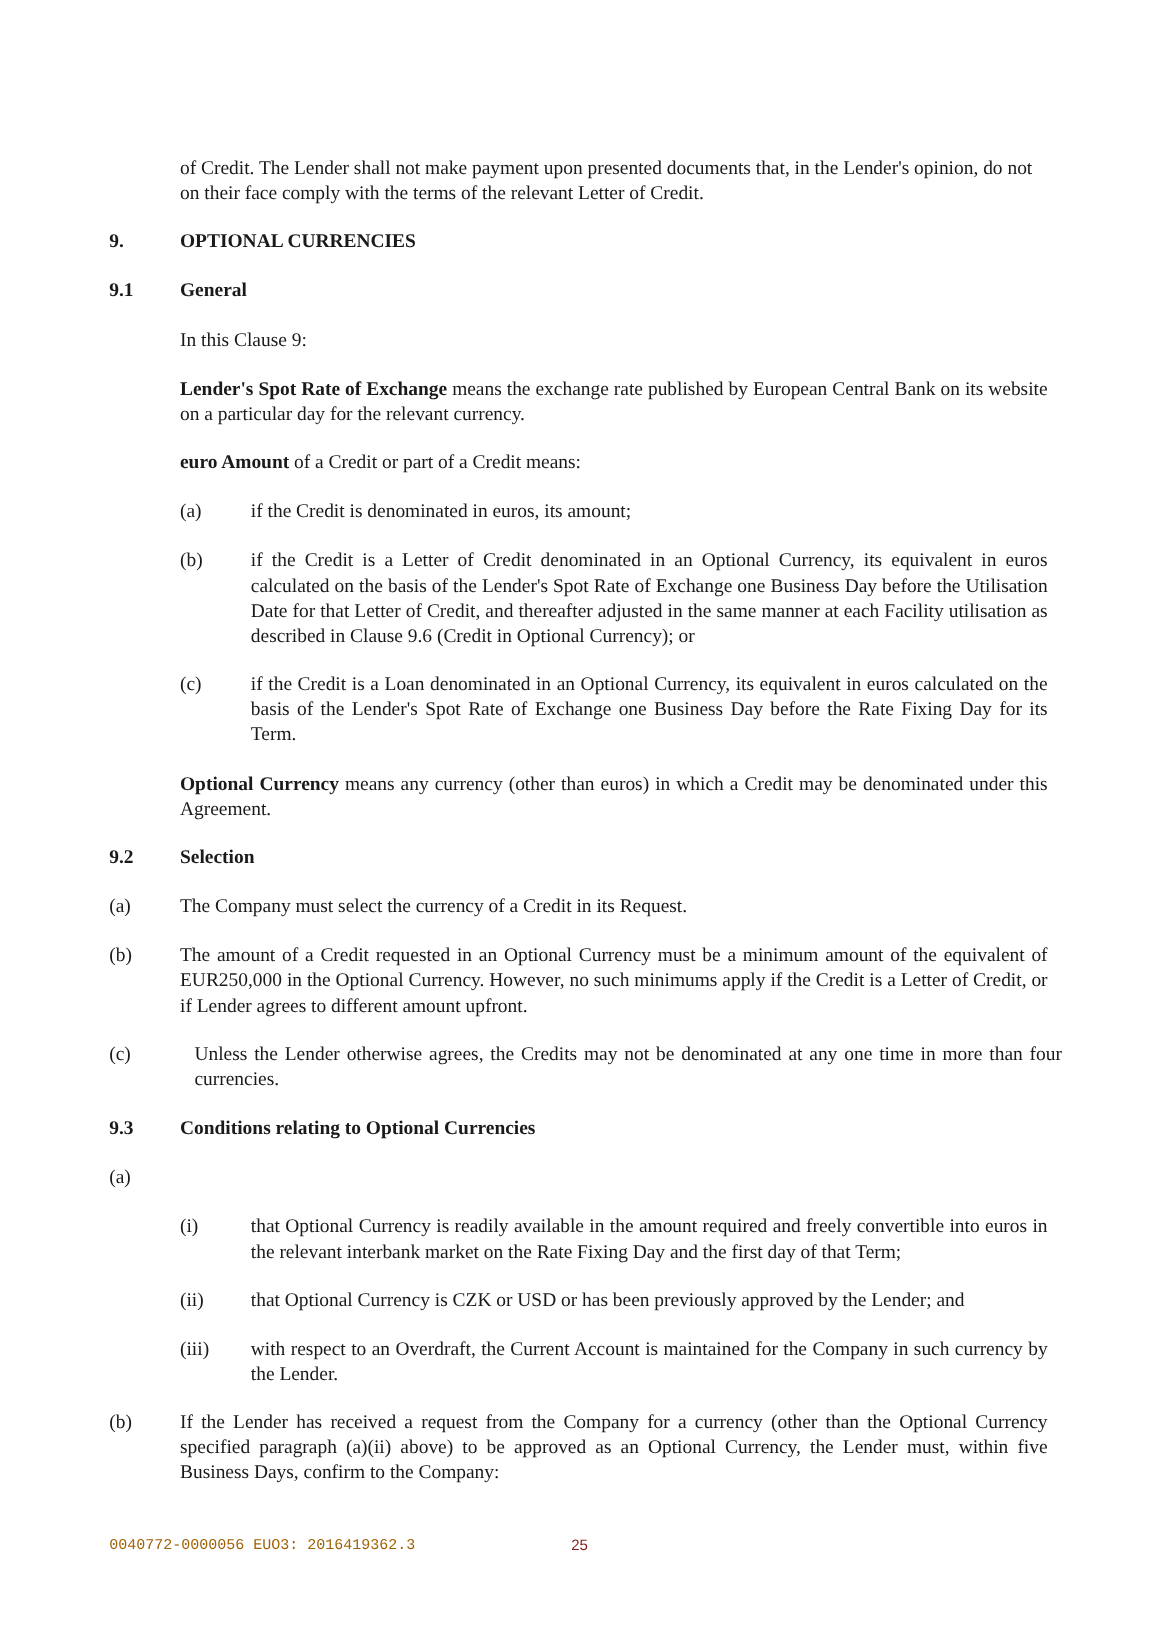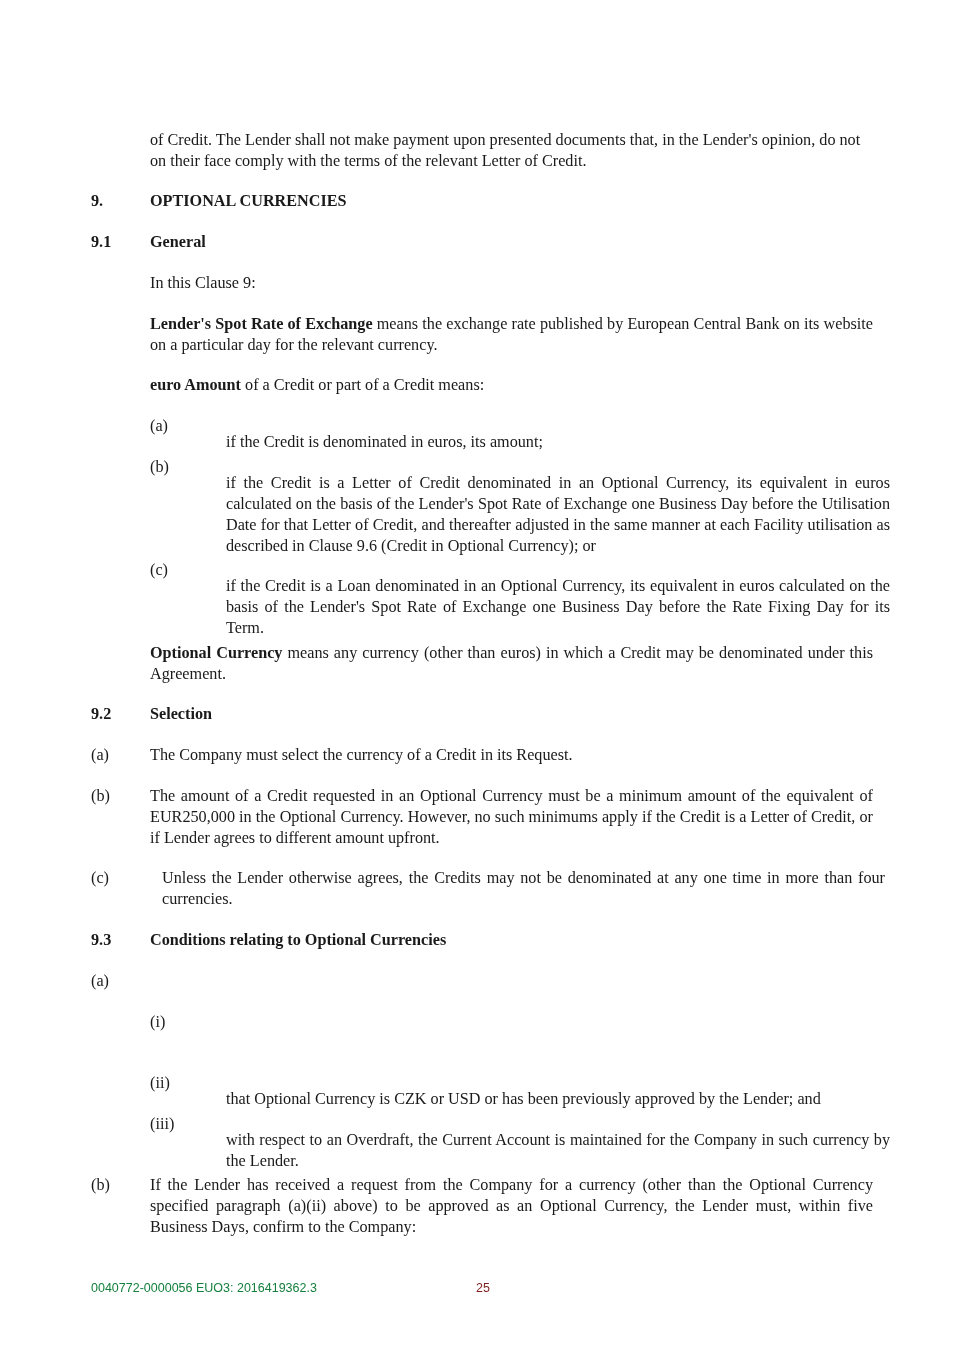--- a/index.html
+++ b/index.html
@@ -5,24 +5,24 @@
   html, body { margin: 0; padding: 0; background: #ffffff; }
   body {
     width: 965px; height: 1365px; position: relative; overflow: hidden;
     font-family: "Liberation Serif", serif; color: #1a1a1a;
     font-size: 16.2px; line-height: 21px;
   }
   .page { position: absolute; left: 0; top: 0; width: 965px; height: 1365px; }
   .blk { position: absolute; left: 150px; width: 723px; text-align: justify; }
   .num { position: absolute; left: 91px; }
   .num2 { position: absolute; left: 150px; }
-  .body2 { position: absolute; left: 226px; width: 664px; text-align: justify; margin-top: 16px; }
+  .body2 { position: absolute; left: 209px; width: 664px; text-align: justify; }
   .head { font-weight: bold; }
   b { font-weight: bold; }
-  .footer-ref { position: absolute; left: 91px; top: 1278px; font-family: Liberation Sans, sans-serif; font-size: 12.5px; color: #15803d; }
+  .footer-ref { position: absolute; left: 91px; top: 1278px; font-family: Liberation Mono, monospace; font-size: 12.5px; color: #a16207; }
   .footer-page { position: absolute; left: 476px; top: 1278px; font-family: "Liberation Sans", sans-serif; font-size: 12.5px; color: #7f1d1d; }
   .nojust { text-align: left; }
 </style>
 </head>
 <body>
 
 <div class="page">
 
   <div class="blk nojust" style="top:130px;">of Credit. The Lender shall not make payment upon presented documents that, in the Lender's opinion, do not on their face comply with the terms of the relevant Letter of Credit.</div>
 
@@ -66,20 +66,21 @@
 
   <div class="num" style="top:868px;">(c)</div>
   <div class="blk" style="top:868px;margin-left:12px;">Unless the Lender otherwise agrees, the Credits may not be denominated at any one time in more than four currencies.</div>
 
   <div class="num head" style="top:930px;">9.3</div>
   <div class="num2 head" style="top:930px;">Conditions relating to Optional Currencies</div>
 
   <div class="num" style="top:971px;">(a)</div>
 
   <div class="num2" style="top:1012px;">(i)</div>
+  <div class="body2" style="top:1012px;">that Optional Currency is readily available in the amount required and freely convertible into euros in the relevant interbank market on the Rate Fixing Day and the first day of that Term;</div>
 
   <div class="num2" style="top:1073px;">(ii)</div>
   <div class="body2 nojust" style="top:1073px;">that Optional Currency is CZK or USD or has been previously approved by the Lender; and</div>
 
   <div class="num2" style="top:1114px;">(iii)</div>
   <div class="body2" style="top:1114px;">with respect to an Overdraft, the Current Account is maintained for the Company in such currency by the Lender.</div>
 
   <div class="num" style="top:1175px;">(b)</div>
   <div class="blk" style="top:1175px;">If the Lender has received a request from the Company for a currency (other than the Optional Currency specified paragraph (a)(ii) above) to be approved as an Optional Currency, the Lender must, within five Business Days, confirm to the Company:</div>
 

